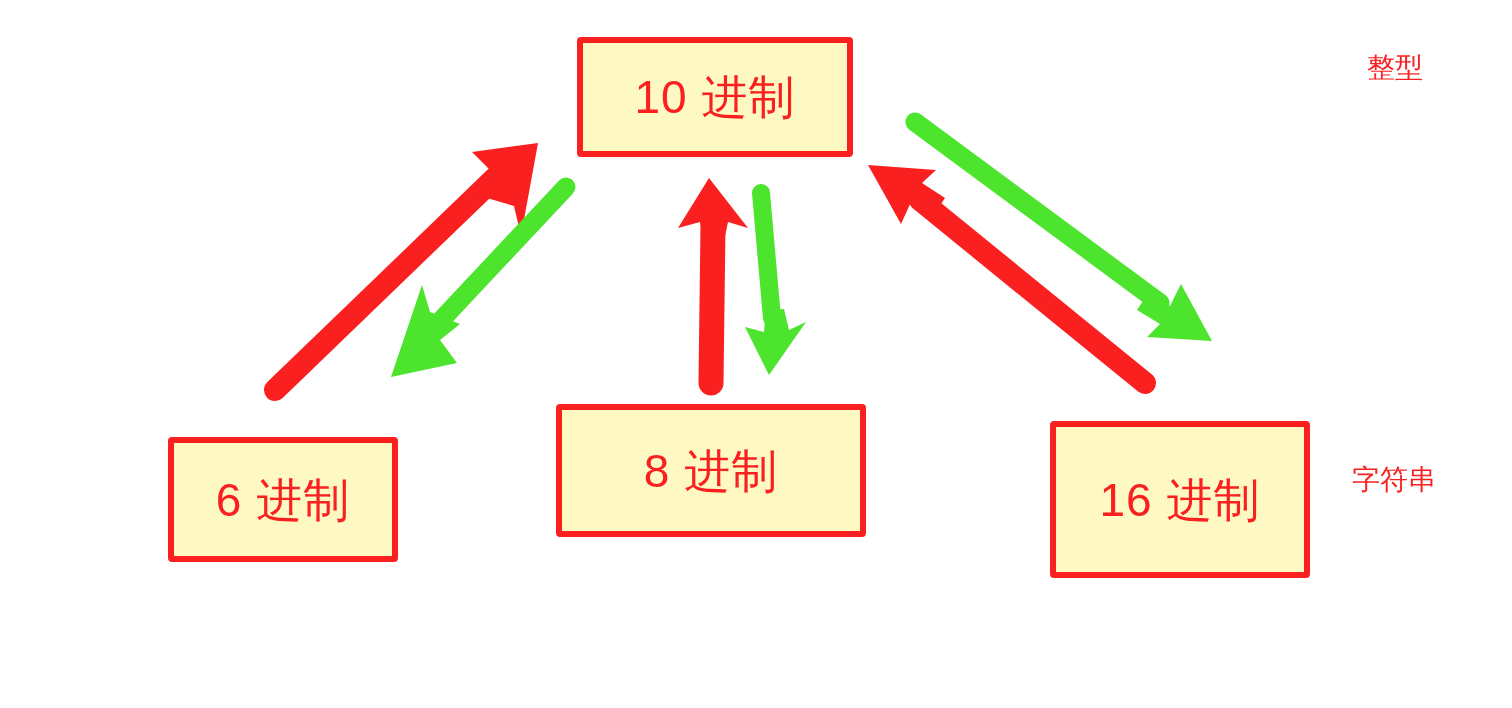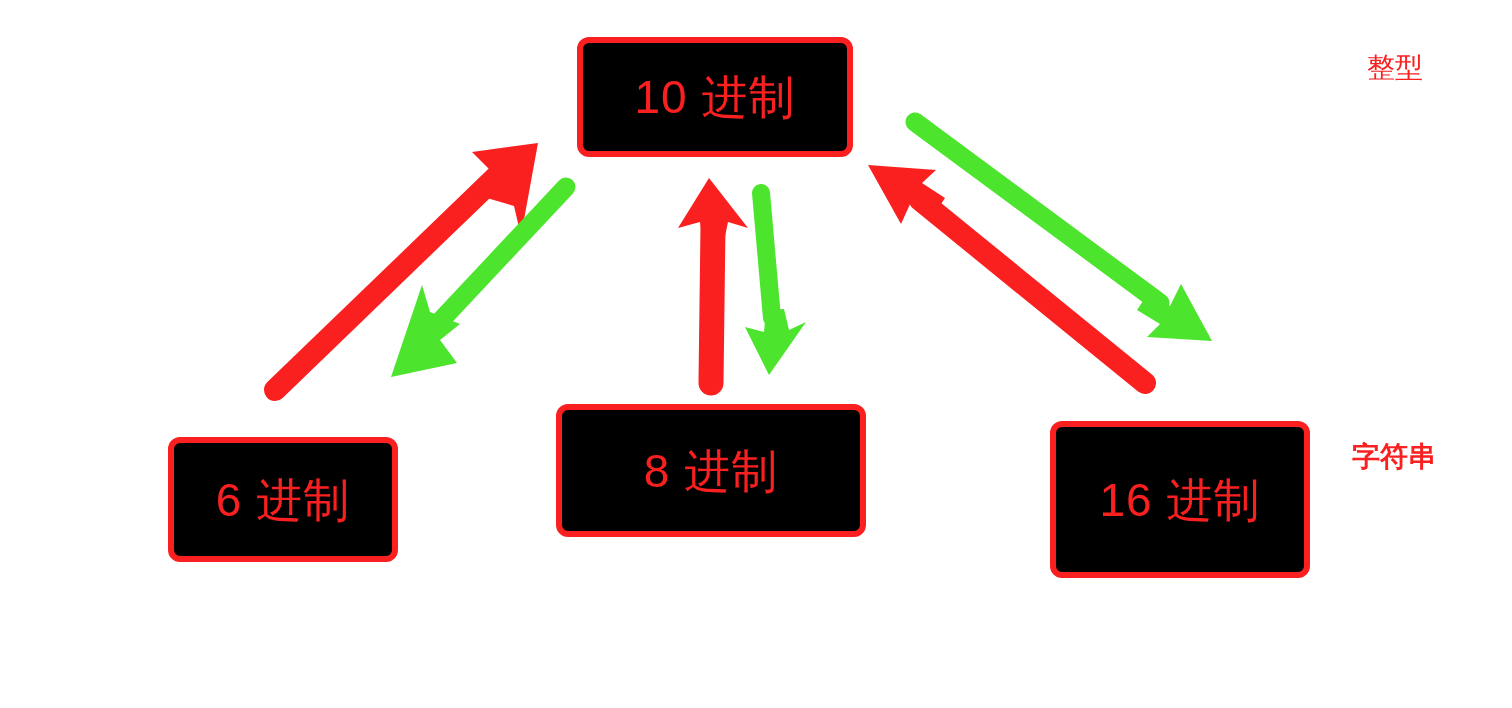--- a/index.html
+++ b/index.html
@@ -14,22 +14,22 @@
     position: relative;
     width: 1512px;
     height: 708px;
     background: #ffffff;
     overflow: hidden;
   }
   .node-box {
     position: absolute;
     box-sizing: border-box;
     border: 6px solid #fa2020;
-    border-radius: 12px;
-    background: #000000;
+    border-radius: 4px;
+    background: #fef9c3;
     display: flex;
     align-items: center;
     justify-content: center;
     z-index: 5;
   }
   .node-label {
     color: #fa2020;
     font-size: 46px;
     line-height: 1;
     white-space: nowrap;
@@ -52,21 +52,21 @@
     z-index: 2;
   }
 
   
   #node-dec  { left: 577px; top: 37px;  width: 276px; height: 120px; }
   #node-bin  { left: 168px; top: 437px; width: 230px; height: 125px; }
   #node-oct  { left: 556px; top: 404px; width: 310px; height: 133px; }
   #node-hex  { left: 1050px; top: 421px; width: 260px; height: 157px; }
 
   #label-int { left: 1367px; top: 54px; }
-  #label-str { left: 1352px; top: 443px; font-weight: bold; }
+  #label-str { left: 1352px; top: 466px; }
 </style>
 </head>
 <body>
 
 <div id="canvas">
 
   <svg id="arrow-layer" viewBox="0 0 1512 708" xmlns="http://www.w3.org/2000/svg">
 
     <g>
       <path d="M 275 390 L 500 173" fill="none" stroke="#fa2020" stroke-width="22" stroke-linecap="round"></path>

